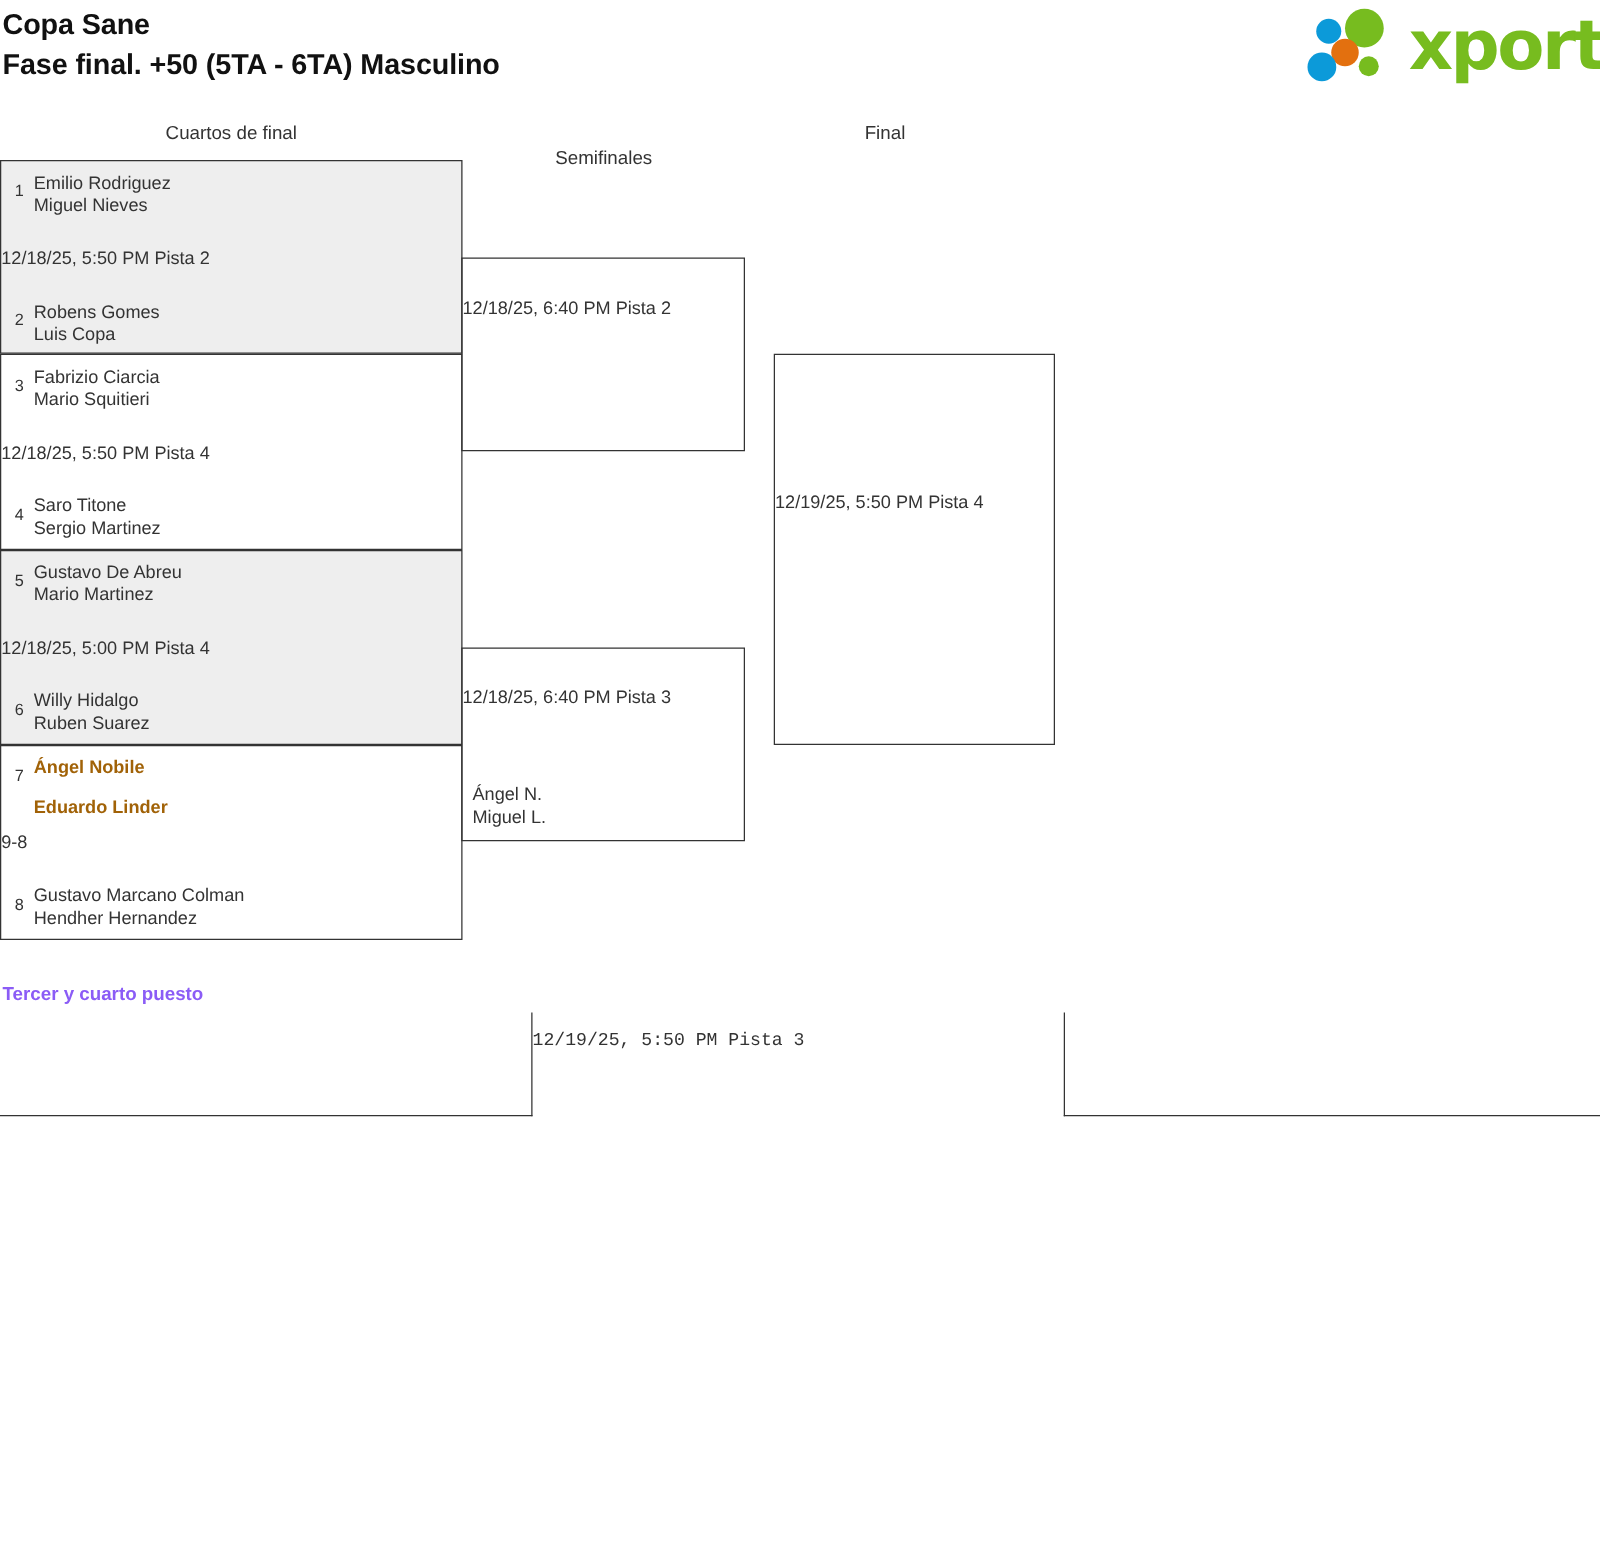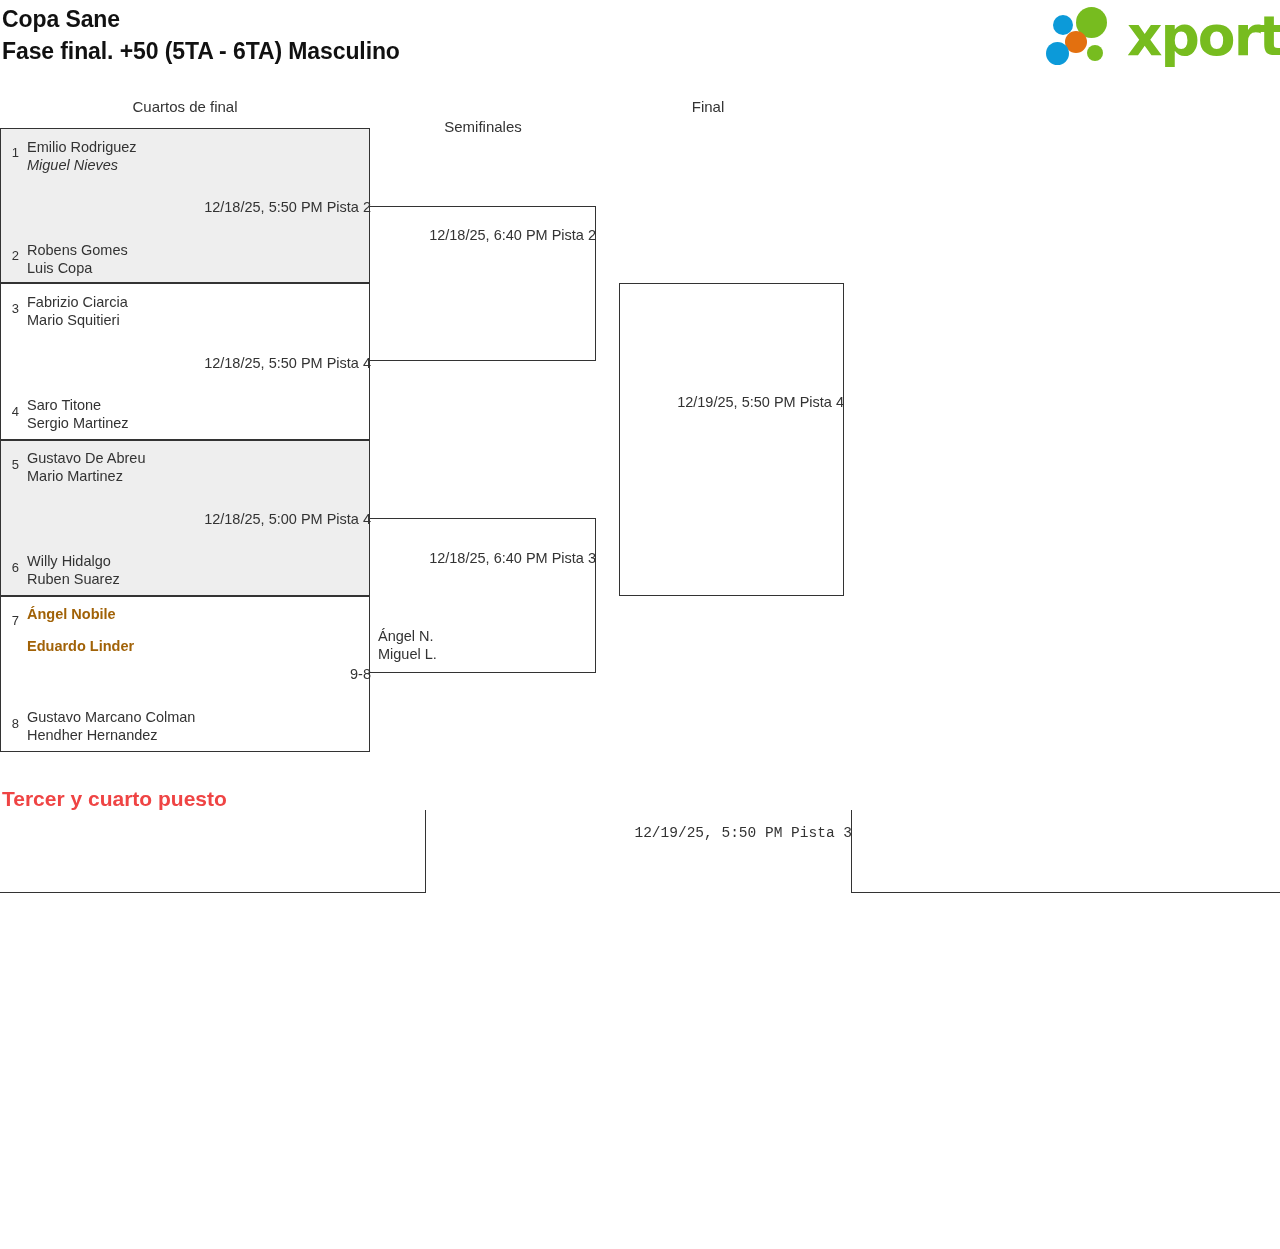--- a/index.html
+++ b/index.html
@@ -64,27 +64,27 @@
     line-height: 18px;
     color: #333333;
     white-space: nowrap;
   }
   .team.winner { font-weight: bold; color: #a16207; }
   .match-info {
     position: absolute;
     font-size: 14.5px;
     color: #333333;
     white-space: nowrap;
-    text-align: right;
+    text-align: left;
   }
 
   
   #third-title {
     position: absolute; left: 2px; top: 787px;
-    font-size: 21px; font-weight: bold; color: #ef4444; white-space: nowrap;
+    font-size: 15px; font-weight: bold; color: #8b5cf6; white-space: nowrap;
   }
   .third-box { position: absolute; border: 1px solid #333333; }
 </style>
 </head>
 <body>
 
 <div id="header">
   <div id="title-block">
     <div class="title-line">Copa Sane</div>
     <div class="title-line">Fase final. +50 (5TA - 6TA) Masculino</div>
@@ -102,21 +102,21 @@
   </div>
 </div>
 
 <div class="round-header" style="left:85px; top:98px; width:200px;">Cuartos de final</div>
 <div class="round-header" style="left:383px; top:98px; width:200px;margin-top:20px;">Semifinales</div>
 <div class="round-header" style="left:608px; top:98px; width:200px;">Final</div>
 
 <div class="match-box shaded" style="left:0px; top:128px; width:370px; height:155px;">
   <div class="seed" style="left:0px; top:16px;">1</div>
   <div class="team" style="left:26px; top:9px;">Emilio Rodriguez</div>
-  <div class="team" style="left:26px; top:27px;font-style:italic;">Miguel Nieves</div>
+  <div class="team" style="left:26px; top:27px;">Miguel Nieves</div>
 
   <div class="match-info" style="left:0px; top:70px; width:370px;">12/18/25, 5:50 PM Pista 2</div>
 
   <div class="seed" style="left:0px; top:119px;">2</div>
   <div class="team" style="left:26px; top:112px;">Robens Gomes</div>
   <div class="team" style="left:26px; top:130px;">Luis Copa</div>
 </div>
 
 <div class="match-box" style="left:0px; top:283px; width:370px; height:157px;">
   <div class="seed" style="left:0px; top:17px;">3</div>
@@ -148,21 +148,21 @@
   <div class="team winner" style="left:26px; top:40px;">Eduardo Linder</div>
 
   <div class="match-info" style="left:0px; top:69px; width:370px;">9-8</div>
 
   <div class="seed" style="left:0px; top:119px;">8</div>
   <div class="team" style="left:26px; top:111px;">Gustavo Marcano Colman</div>
   <div class="team" style="left:26px; top:129px;">Hendher Hernandez</div>
 </div>
 
 <div class="match-box" style="left:369px; top:206px; width:227px; height:155px;">
-  <div class="match-info" style="left:0px; top:20px; width:226px;">12/18/25, 6:40 PM Pista 2</div>
+  <div class="match-info" style="left:0px; top:32px; width:226px;">12/18/25, 6:40 PM Pista 2</div>
   <div class="team" style="left:8px; top:110px;"></div>
   <div class="team" style="left:8px; top:128px;"></div>
 </div>
 
 <div class="match-box" style="left:369px; top:518px; width:227px; height:155px;">
   <div class="match-info" style="left:0px; top:31px; width:226px;">12/18/25, 6:40 PM Pista 3</div>
   <div class="team" style="left:8px; top:108px;">Ángel N.</div>
   <div class="team" style="left:8px; top:126px;">Miguel L.</div>
 </div>
 

